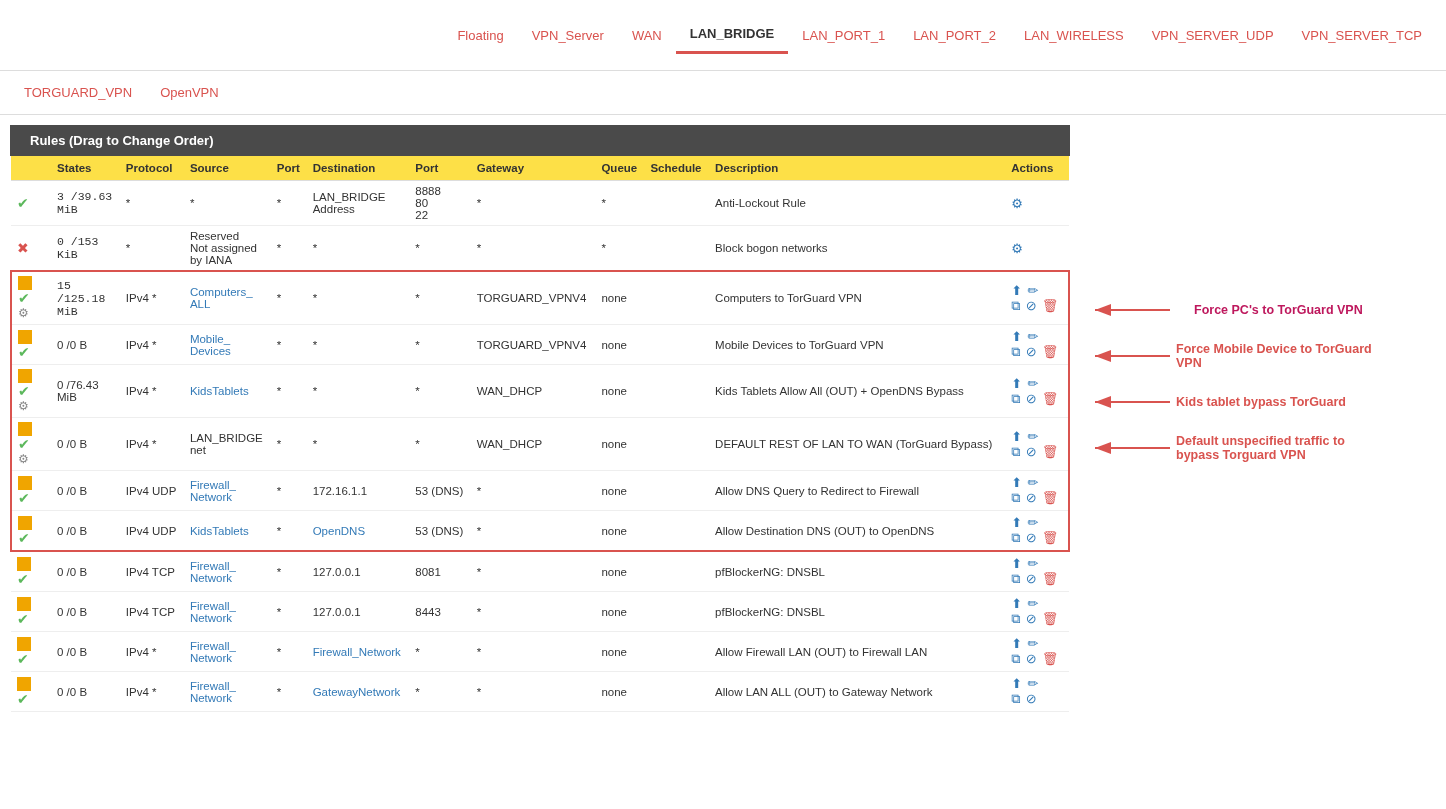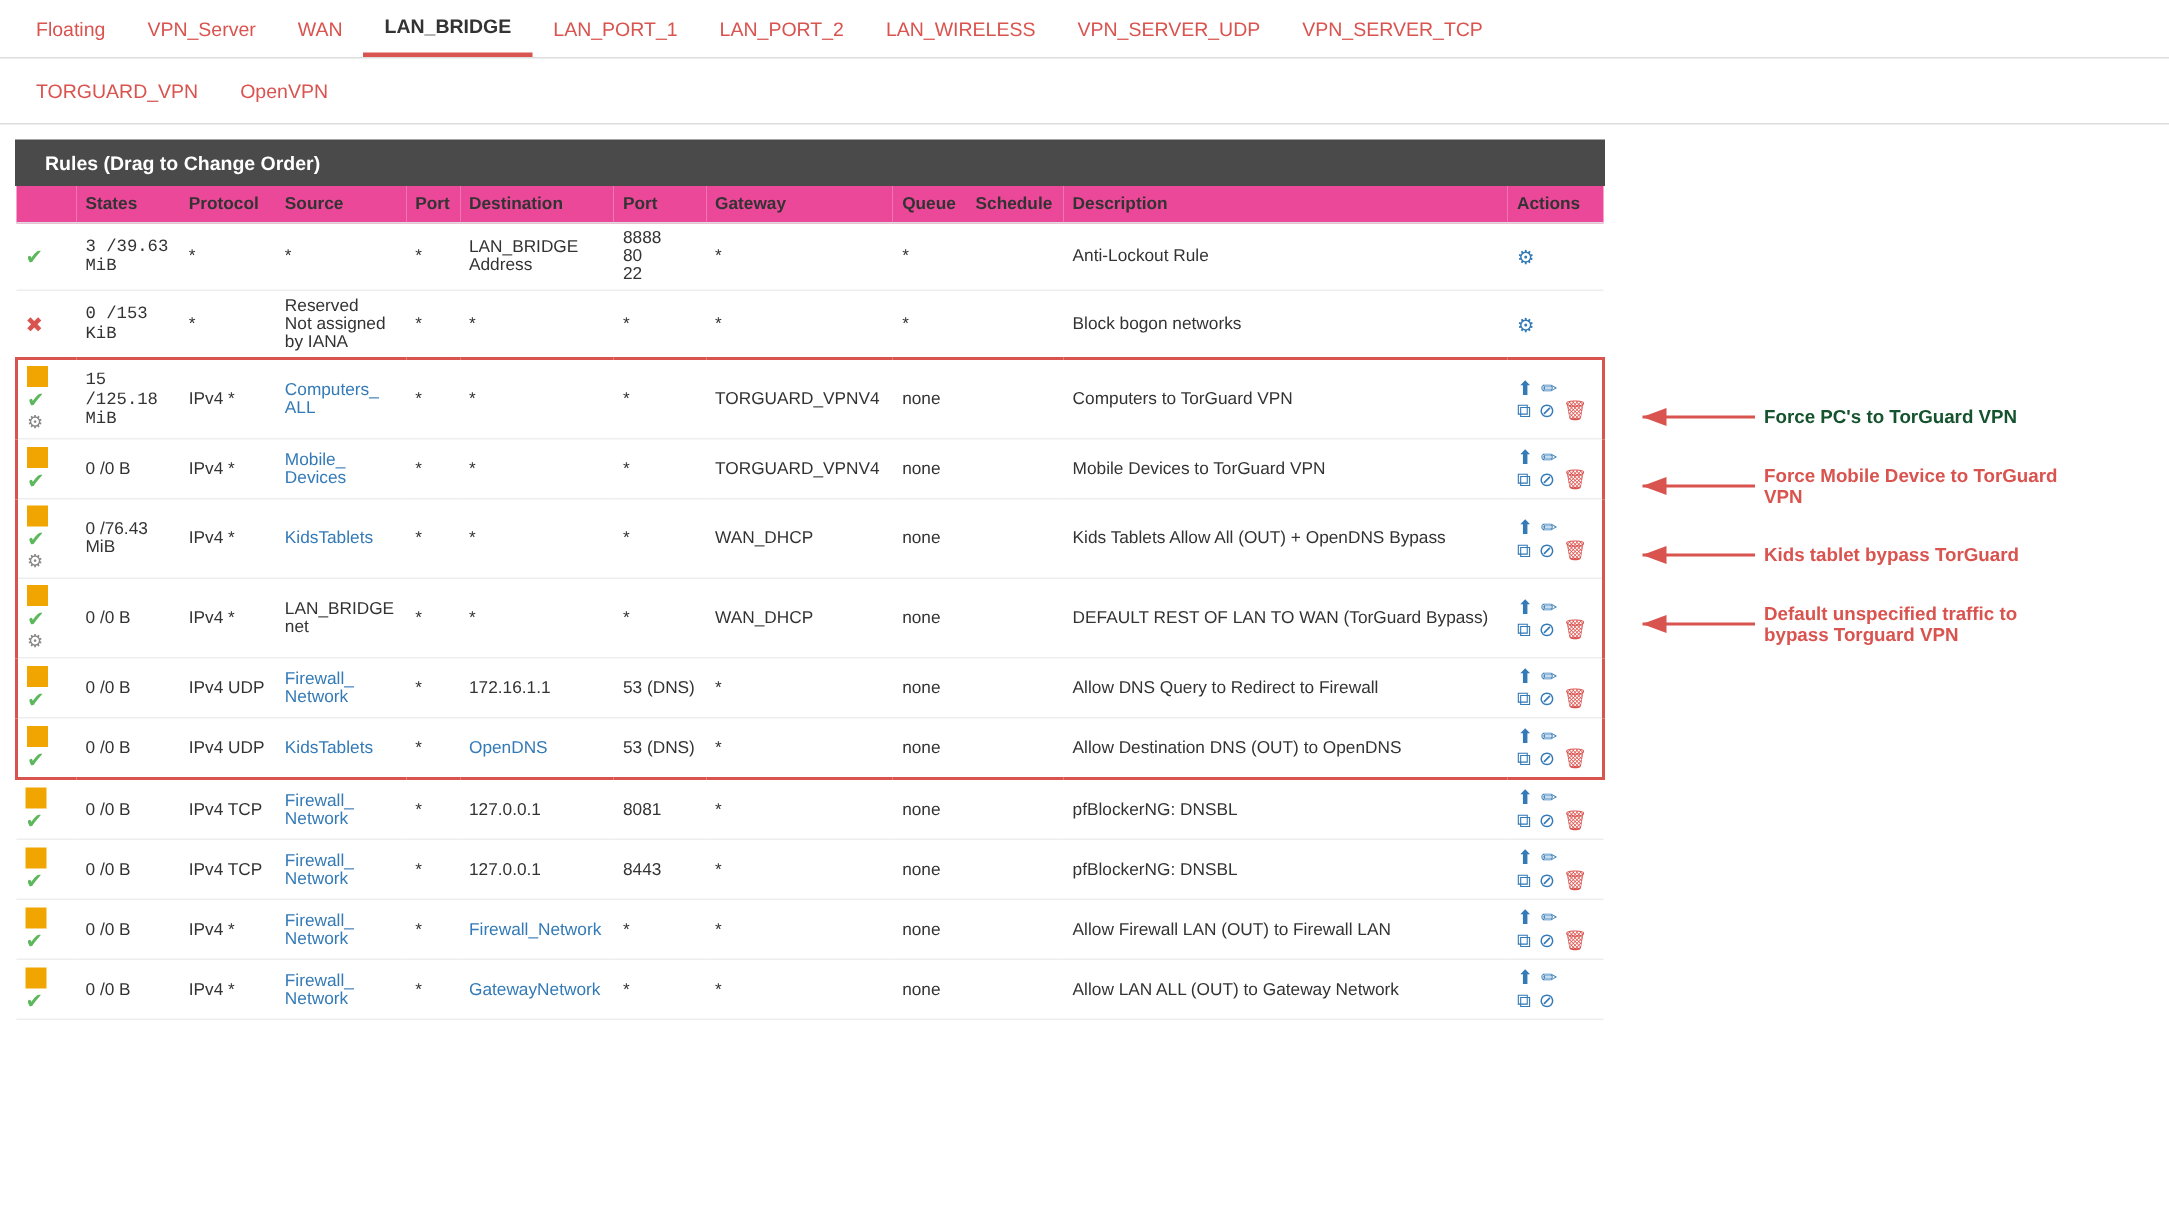--- a/index.html
+++ b/index.html
@@ -1,27 +1,27 @@
 <!DOCTYPE html>
 <html><head>
   <meta charset="utf-8">
   <style>
     * { box-sizing: border-box; margin: 0; padding: 0; }
     body { font-family: Arial, sans-serif; font-size: 12px; background: #fff; color: #333; }
 
-    .tabs-row1 { display: flex; align-items: center; padding: 0 10px; border-bottom: 1px solid #ddd; }
+    .tabs-row1 { display: flex; align-items: center; padding: 16px 10px; border-bottom: 1px solid #ddd; justify-content: flex-end; }
     .tab { padding: 10px 14px; cursor: pointer; color: #d9534f; font-size: 13px; text-decoration: none; white-space: nowrap; }
     .tab.active { color: #333; border-bottom: 3px solid #d9534f; font-weight: normal; }
 
     .tabs-row2 { display: flex; padding: 4px 10px; border-bottom: 1px solid #ddd; }
 
     .rules-header { background: #4a4a4a; color: #fff; padding: 8px 20px; font-size: 13px; font-weight: bold; }
 
     table { width: 100%; border-collapse: collapse; font-size: 11.5px; }
-    thead tr { background: #ec4899; }
+    thead tr { background: #fde047; }
     th { padding: 6px 6px; text-align: left; font-weight: bold; color: #333; border-bottom: 1px solid #ddd; white-space: nowrap; }
     td { padding: 4px 6px; vertical-align: middle; border-bottom: 1px solid #eee; }
 
     .icon-check { color: #5cb85c; font-size: 14px; }
     .icon-x { color: #d9534f; font-size: 14px; }
     .icon-orange-sq { width: 14px; height: 14px; background: #f0a500; display: inline-block; vertical-align: middle; }
     .icon-gear { color: #888; font-size: 12px; }
 
     .link-blue { color: #337ab7; text-decoration: none; }
 
@@ -365,21 +365,21 @@
 
       <div style="display:flex; align-items:center; margin-bottom:22px;">
         <svg width="80" height="20">
           <defs>
               <marker id="arrowhead1" markerWidth="8" markerHeight="6" refX="8" refY="3" orient="auto">
                 <polygon points="0 0, 8 3, 0 6" fill="#d9534f"></polygon>
               </marker>
             </defs>
           <line x1="80" y1="10" x2="5" y2="10" stroke="#d9534f" stroke-width="2" marker-end="url(#arrowhead1)"></line>
         </svg>
-        <span style="color:#14532d; font-weight:bold; font-size:12.5px; margin-left:6px;">Force PC's to TorGuard VPN</span>
+        <span style="color:#be185d; font-weight:bold; font-size:12.5px; margin-left:24px;">Force PC's to TorGuard VPN</span>
       </div>
 
       <div style="display:flex; align-items:center; margin-bottom:22px;">
         <svg width="80" height="20">
           <defs>
               <marker id="arrowhead2" markerWidth="8" markerHeight="6" refX="8" refY="3" orient="auto">
                 <polygon points="0 0, 8 3, 0 6" fill="#d9534f"></polygon>
               </marker>
             </defs>
           <line x1="80" y1="10" x2="5" y2="10" stroke="#d9534f" stroke-width="2" marker-end="url(#arrowhead2)"></line>

